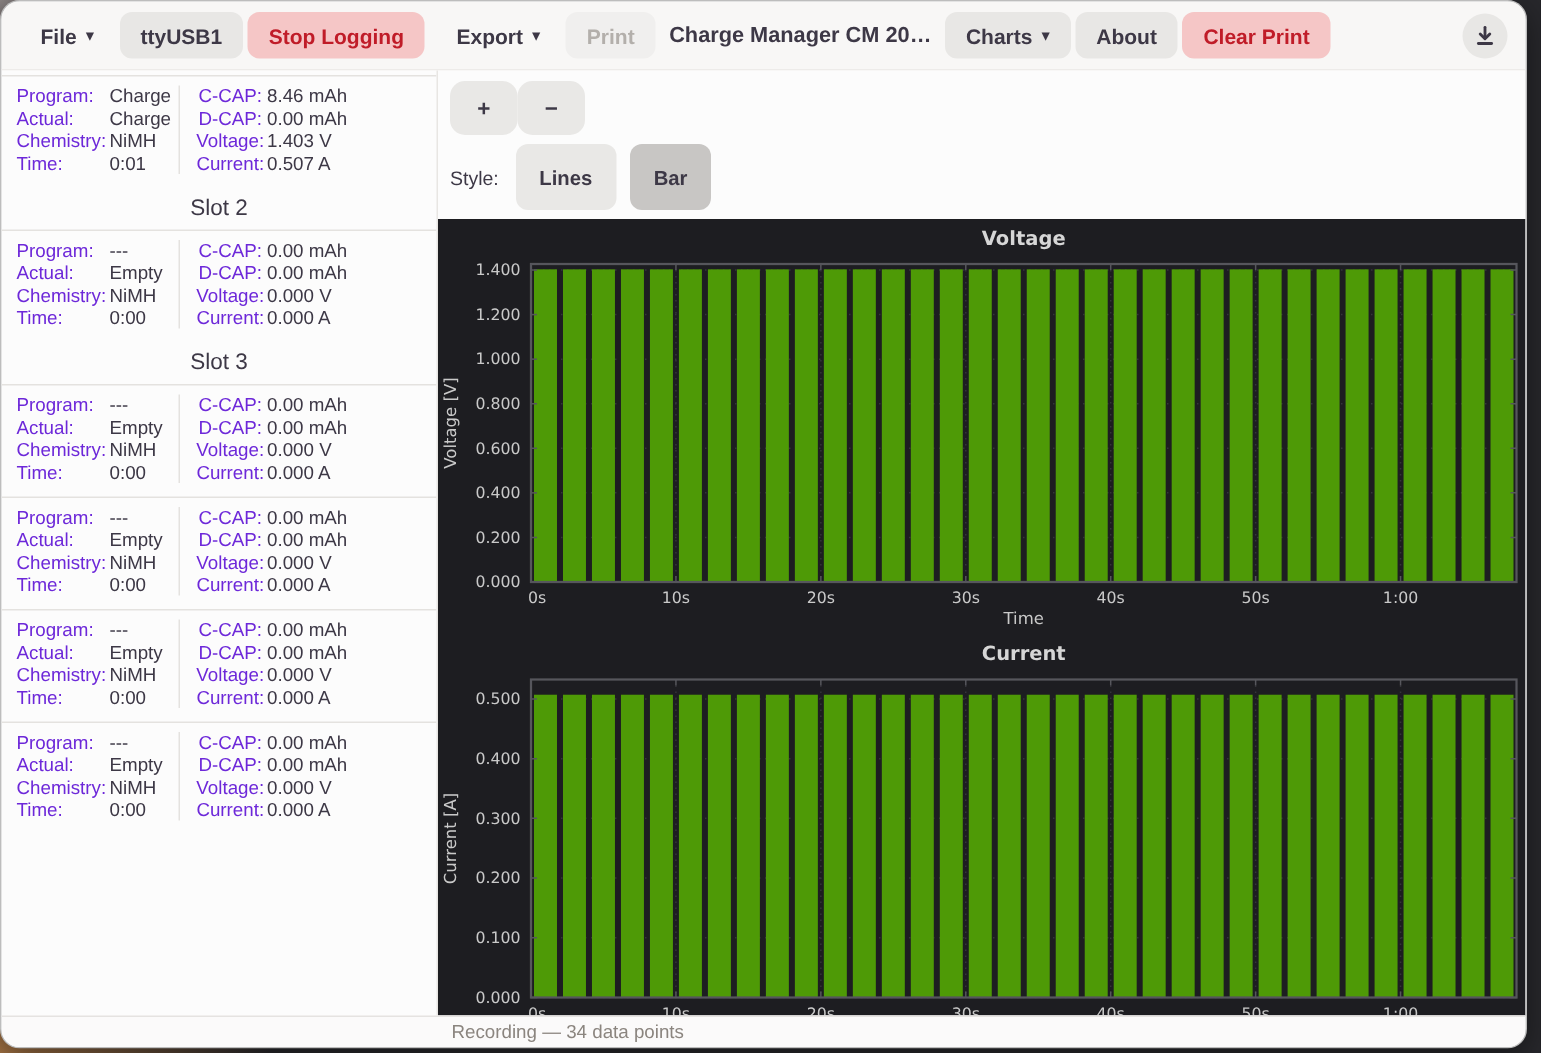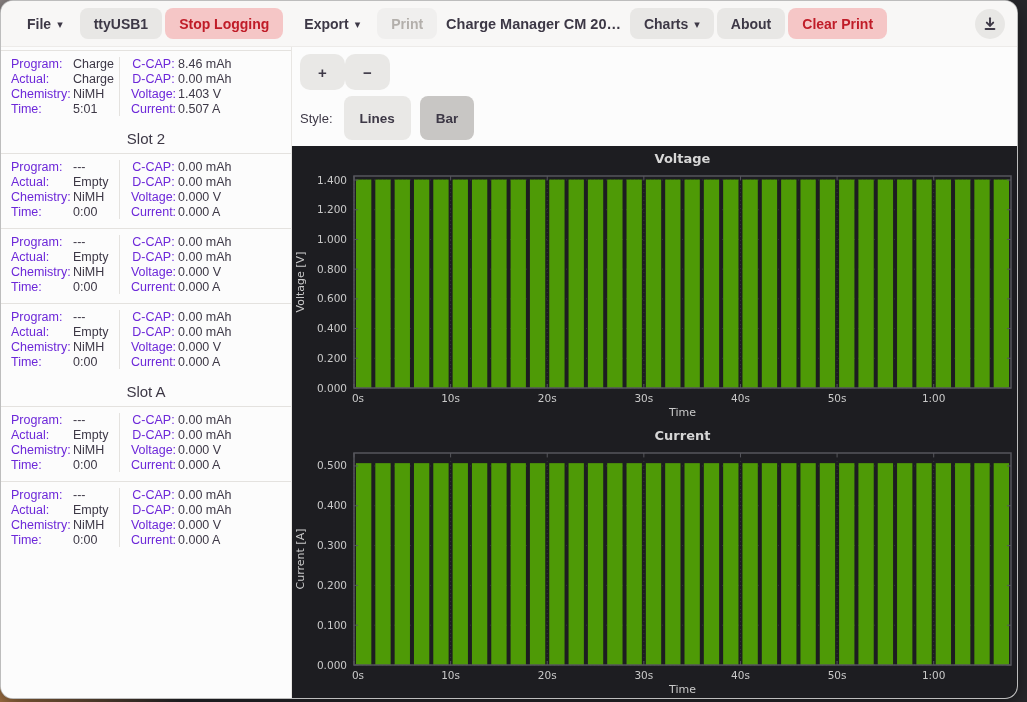--- a/index.html
+++ b/index.html
@@ -142,21 +142,21 @@
               <div class="frow">
                 <span class="flabel">Actual:</span>
                 <span class="fvalue">Charge</span>
               </div>
               <div class="frow">
                 <span class="flabel">Chemistry:</span>
                 <span class="fvalue">NiMH</span>
               </div>
               <div class="frow">
                 <span class="flabel">Time:</span>
-                <span class="fvalue">5:01</span>
+                <span class="fvalue">0:01</span>
               </div>
             </div>
             <div class="slot-col right">
               <div class="frow">
                 <span class="flabel">C-CAP:</span>
                 <span class="fvalue">8.46 mAh</span>
               </div>
               <div class="frow">
                 <span class="flabel">D-CAP:</span>
                 <span class="fvalue">0.00 mAh</span>
@@ -207,20 +207,21 @@
                 <span class="fvalue">0.000 V</span>
               </div>
               <div class="frow">
                 <span class="flabel">Current:</span>
                 <span class="fvalue">0.000 A</span>
               </div>
             </div>
           </div>
         </div>
         <div class="slot-card">
+          <div class="slot-title">Slot 3</div>
           <div class="slot-body">
             <div class="slot-col left">
               <div class="frow">
                 <span class="flabel">Program:</span>
                 <span class="fvalue">---</span>
               </div>
               <div class="frow">
                 <span class="flabel">Actual:</span>
                 <span class="fvalue">Empty</span>
               </div>
@@ -287,21 +288,20 @@
                 <span class="fvalue">0.000 V</span>
               </div>
               <div class="frow">
                 <span class="flabel">Current:</span>
                 <span class="fvalue">0.000 A</span>
               </div>
             </div>
           </div>
         </div>
         <div class="slot-card">
-          <div class="slot-title">Slot A</div>
           <div class="slot-body">
             <div class="slot-col left">
               <div class="frow">
                 <span class="flabel">Program:</span>
                 <span class="fvalue">---</span>
               </div>
               <div class="frow">
                 <span class="flabel">Actual:</span>
                 <span class="fvalue">Empty</span>
               </div>
@@ -579,14 +579,17 @@
             <line x1="641.7058823529411" x2="641.7058823529411" y1="30" y2="34" stroke="#56565c" stroke-width="1"></line>
             <text x="641.7058823529411" y="256" fill="#c9c9c9" font-size="10.5px" text-anchor="middle" font-family="&quot;DejaVu Sans&quot;,sans-serif">1:00</text>
             <text x="12" y="136" fill="#c9c9c9" font-size="11px" text-anchor="middle" font-family="&quot;DejaVu Sans&quot;,sans-serif" transform="rotate(-90 12 136)">Current [A]</text>
             <text x="390.5" y="270" fill="#c9c9c9" font-size="11px" text-anchor="middle" font-family="&quot;DejaVu Sans&quot;,sans-serif">Time</text>
           </svg>
         </div>
     </div>
 
   </div>
 
+  <div class="statusbar">
+    <span>Recording — 34 data points</span>
+  </div>
 
 </div>
 
 </body></html>

